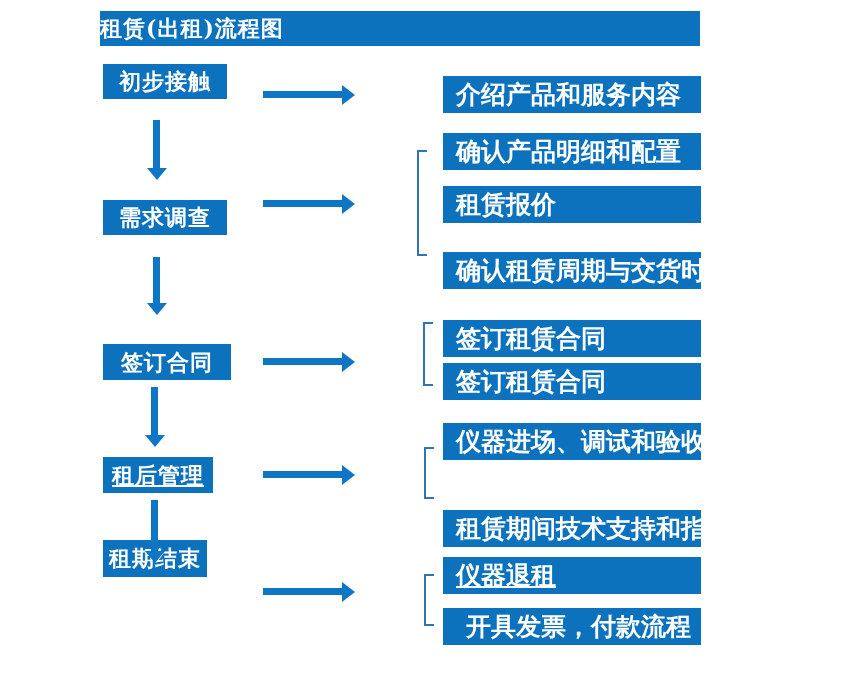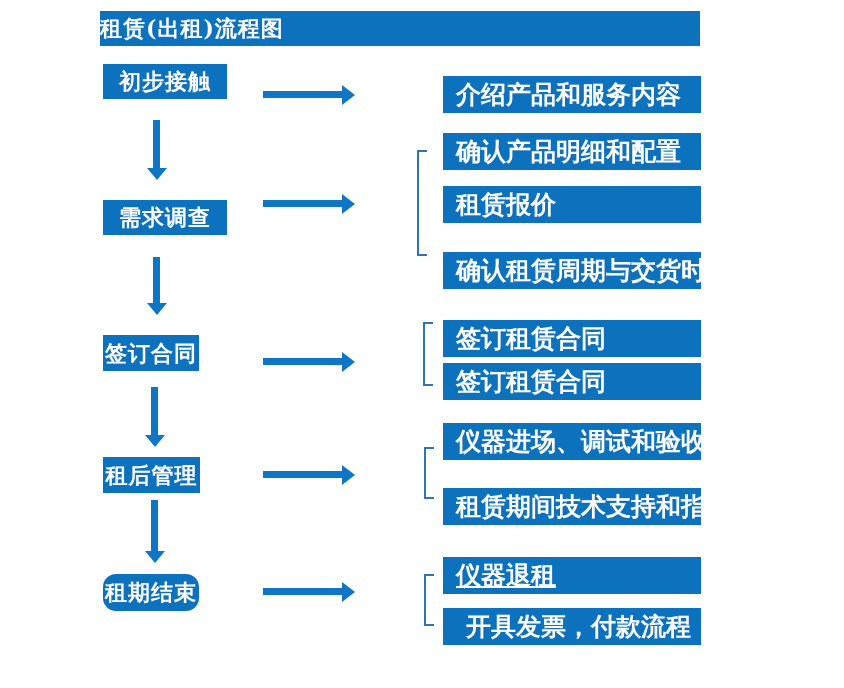--- a/index.html
+++ b/index.html
@@ -14,32 +14,32 @@
     position:absolute; left:100px; top:11px; width:600px; height:35px;
     background:var(--box); color:var(--txt); font-weight:bold; font-size:22px;
     line-height:35px; text-align:left; letter-spacing:1px;
   }
   .lbox {
     position:absolute; left:103px; background:var(--box); color:var(--txt);
     font-weight:bold; font-size:22px; text-align:center; letter-spacing:1px;
   }
   #s1 { top:64px;  width:124px; height:35px; line-height:35px; }
   #s2 { top:200px; width:124px; height:35px; line-height:35px; }
-  #s3 { top:335px; width:96px; height:36px; line-height:36px; }
-  #s4 { top:457px; width:97px; height:36px; line-height:36px; }
-  #s5 { top:574px; width:96px; height:37px; line-height:37px;border-radius:13px; }
+  #s3 { top:344px; width:128px; height:36px; line-height:36px; }
+  #s4 { top:457px; width:110px; height:36px; line-height:36px;text-decoration:underline; }
+  #s5 { top:540px; width:104px; height:37px; line-height:37px; }
   .rbox {
     position:absolute; left:443px; width:258px; height:37px; line-height:37px;
     background:var(--box); color:var(--txt); font-weight:bold; font-size:25px;
     padding-left:13px; box-sizing:border-box; white-space:nowrap;
   }
   #r1  { top:76px; }
   #r2a { top:133px; } #r2b { top:186px; } #r2c { top:236px;margin-top:16px; }
   #r3a { top:320px; } #r3b { top:363px; }
-  #r4a { top:423px; } #r4b { top:488px; }
+  #r4a { top:423px; } #r4b { top:510px; }
   #r5a { top:557px;text-decoration:underline; } #r5b { top:608px;text-align:center; }
 
   .varrow { position:absolute; width:20px; }
   .varrow .shaft { position:absolute; left:6px; top:0; width:7px; height:calc(100% - 11px); background:var(--arrow); }
   .varrow .head  { position:absolute; left:0; bottom:0; width:0; height:0;
     border-left:10px solid transparent; border-right:10px solid transparent; border-top:12px solid var(--arrow); }
   #va1 { left:147px; top:120px; height:60px; }
   #va2 { left:147px; top:257px; height:58px; }
   #va3 { left:145px; top:387px; height:60px; }
   #va4 { left:145px; top:500px; height:63px; }

